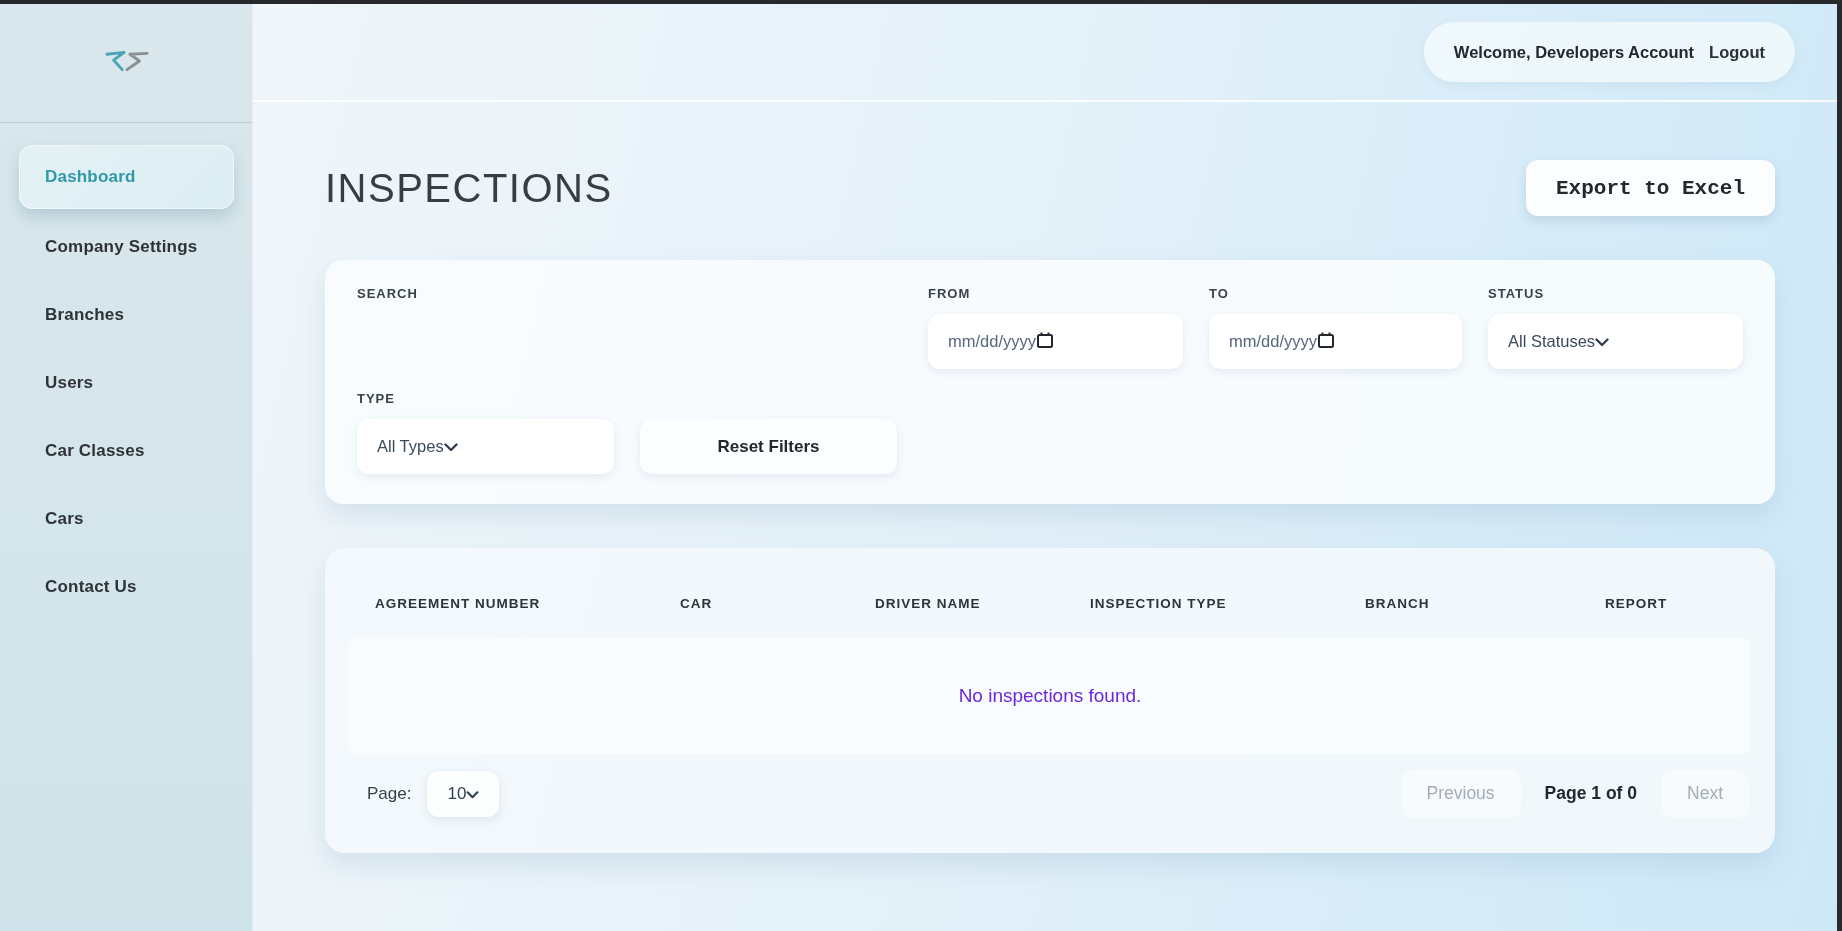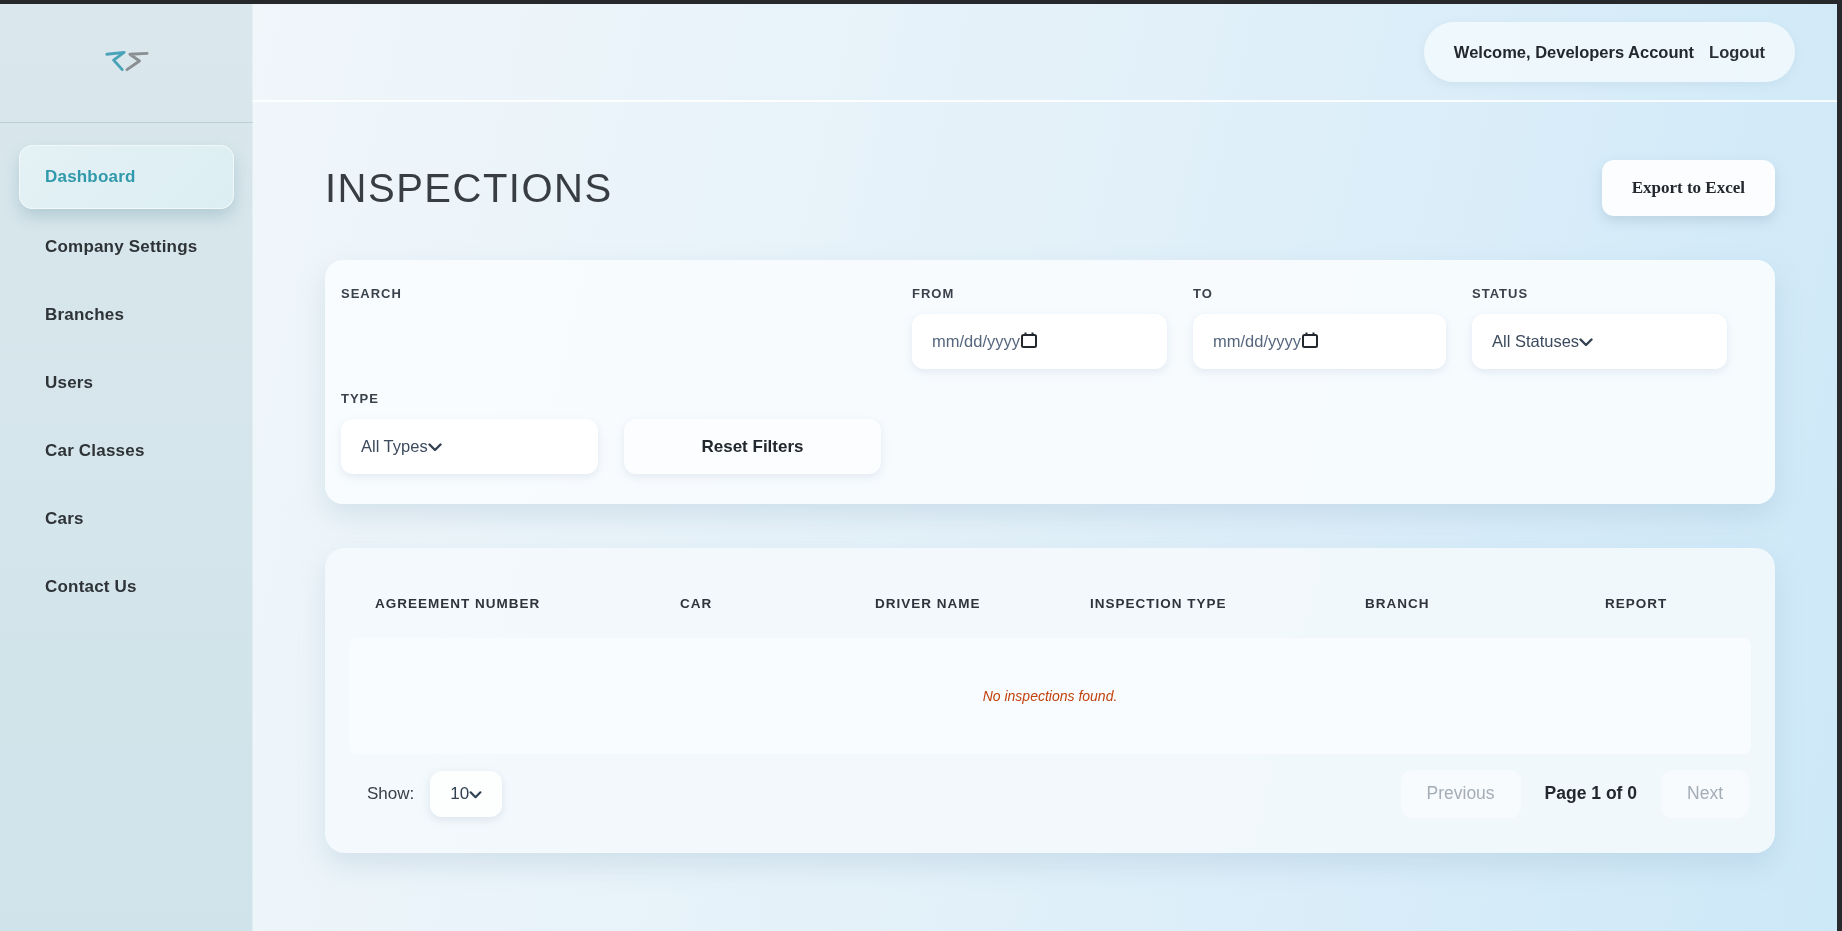--- a/index.html
+++ b/index.html
@@ -74,31 +74,31 @@
     display:flex; align-items:center; justify-content:space-between;
   }
   .page-title {
     font-size:40px; font-weight:300; letter-spacing:1.5px;
     color:#383d44;
   }
   .export-btn {
     height:56px; padding:0 30px;
     background:#fbfdfe; border:none; border-radius:12px;
     box-shadow:0 5px 12px rgba(140,170,190,0.35);
-    font-size:17px; font-weight:700; color:#23282e;
-    cursor:pointer; font-family:Liberation Serif, serif;
+    font-size:21px; font-weight:700; color:#23282e;
+    cursor:pointer; font-family:Liberation Mono, monospace;
   }
 
   
   .filter-card {
     margin-top:44px;
     background:rgba(248,252,254,0.92);
     border-radius:18px;
     box-shadow:0 12px 26px rgba(140,170,195,0.25);
-    padding:26px 30px 30px 16px;
+    padding:26px 30px 30px 32px;
   }
   .filter-row1 { display:flex; gap:26px; }
   .filter-row2 { display:flex; gap:26px; margin-top:22px; }
   .field { display:flex; flex-direction:column; }
   .f-search { width:545px; }
   .f-from { width:255px; }
   .f-to { width:253px; }
   .f-status { width:255px; }
   .f-type { width:257px; }
   .field-label {
@@ -148,21 +148,21 @@
   }
   .th {
     font-size:13.5px; font-weight:700; letter-spacing:1px;
     color:#2e343b;
   }
   .empty-panel {
     height:116px; border-radius:8px;
     background:rgba(250,253,255,0.78);
     display:flex; align-items:center; justify-content:center;
   }
-  .empty-text { font-size:14px; color:#c2410c;font-style:italic; }
+  .empty-text { font-size:19px; color:#6d28d9; }
   .table-footer {
     flex:1; display:flex; align-items:center; justify-content:space-between;
     padding:0 2px 0 18px;
   }
   .show-group { display:flex; align-items:center; gap:16px; }
   .show-label { font-size:17px; color:#3a4046; }
   .show-select {
     width:72px; height:46px; background:#fdfefe; border-radius:12px;
     box-shadow:0 3px 8px rgba(150,175,195,0.25);
     display:flex; align-items:center; justify-content:center; gap:0;
@@ -307,21 +307,21 @@
           <span class="th">BRANCH</span>
           <span class="th">REPORT</span>
         </div>
 
         <div class="empty-panel">
           <span class="empty-text">No inspections found.</span>
         </div>
 
         <div class="table-footer">
           <div class="show-group">
-            <span class="show-label">Show:</span>
+            <span class="show-label">Page:</span>
             <div class="show-select">
               <span class="select-text">10</span>
               <span class="chev">
                 <svg width="13" height="8" viewBox="0 0 14 9" fill="none">
                   <path d="M1.5 1.5 L7 7 L12.5 1.5" stroke="#2f4152" stroke-width="2.4" stroke-linecap="round" stroke-linejoin="round"></path>
                 </svg>
               </span>
             </div>
           </div>
           <div class="pager">

